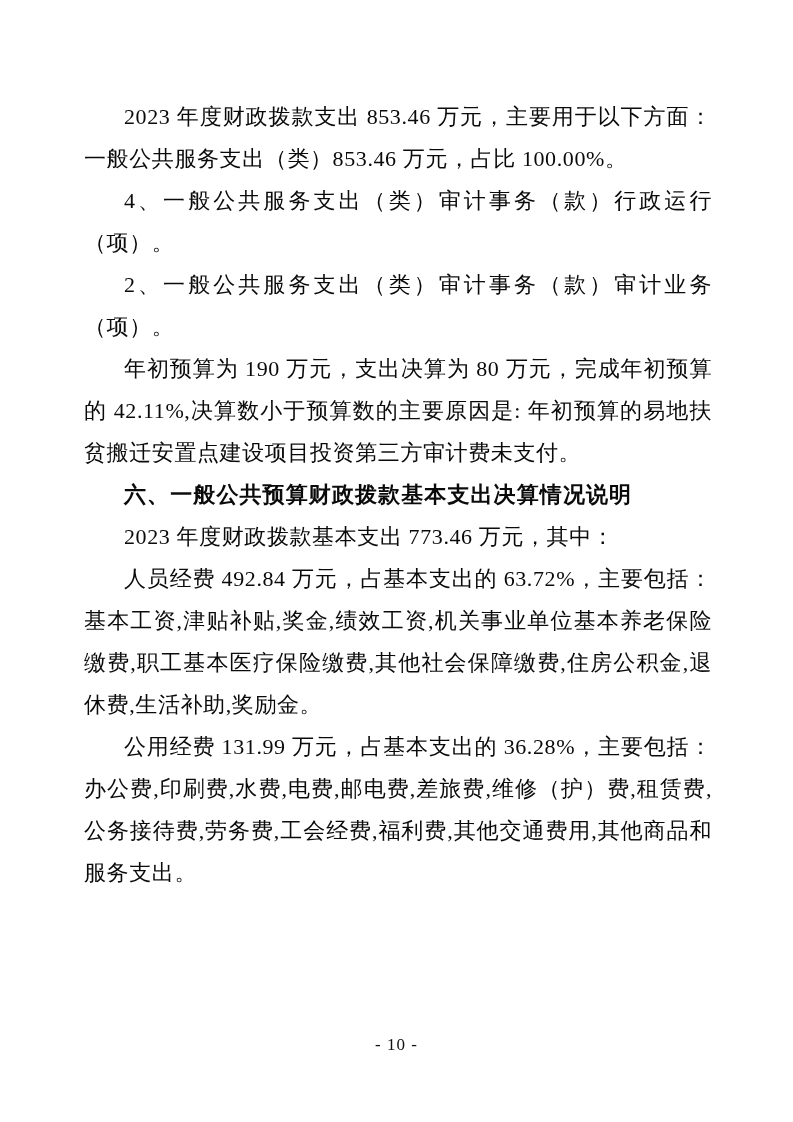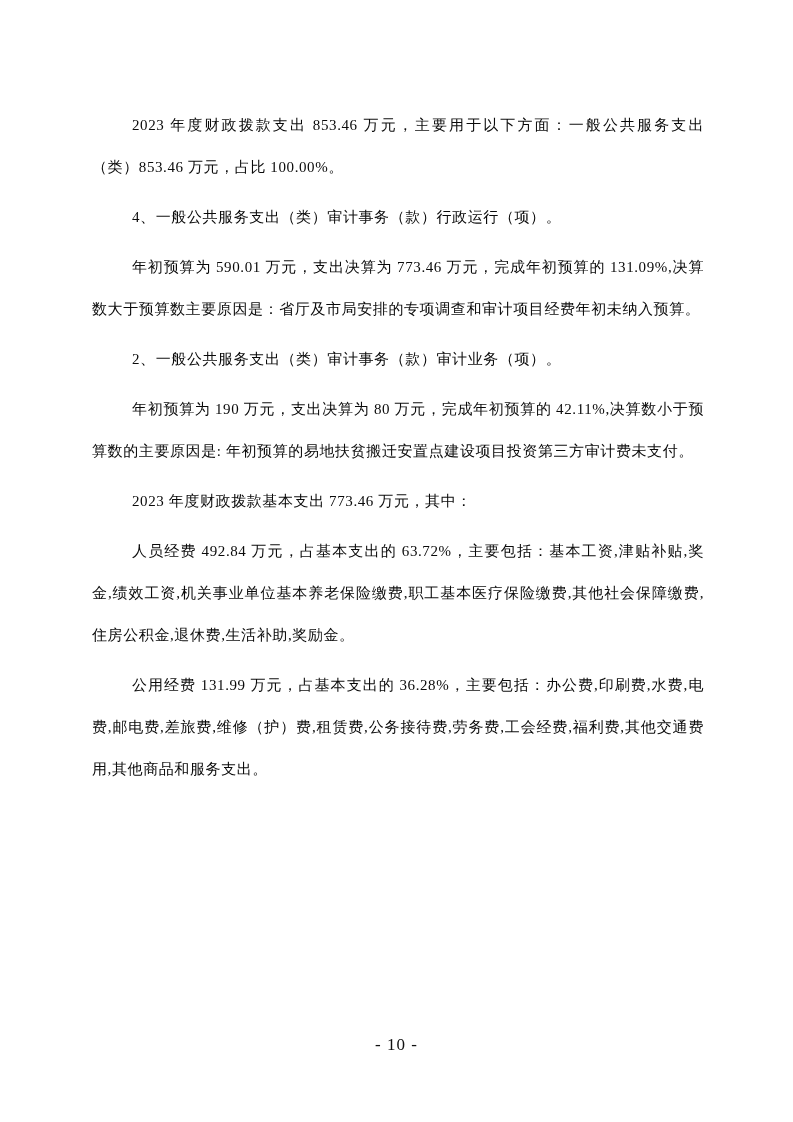--- a/index.html
+++ b/index.html
@@ -17,22 +17,22 @@
     font-family: "Liberation Serif", "DejaVu Serif", serif;
     color: #0a0a0a;
   }
   .content {
     position: absolute;
     left: 84px;
     top: 96px;
     width: 628px;
   }
   p {
-    margin: 8px;
-    font-size: 15px;
+    margin: 0;
+    font-size: 22px;
     line-height: 42px;
     text-align: justify;
     text-justify: inter-ideograph;
     letter-spacing: 0.6px;
     word-break: break-all;
   }
   p.body {
     text-indent: 40px;
   }
   p.heading {
@@ -51,21 +51,21 @@
     color: #111;
   }
 </style>
 </head>
 <body>
 
 <div class="page">
   <div class="content">
     <p class="body">2023 年度财政拨款支出 853.46 万元，主要用于以下方面：一般公共服务支出（类）853.46 万元，占比 100.00%。</p>
     <p class="body">4、一般公共服务支出（类）审计事务（款）行政运行（项）。</p>
-    <p class="body">年初预算为 590.01 万元，支出决算为 773.46 万元，完成年初预算的 131.09%,决算数大于预算数主要原因是：省厅及市局安排的专项调查和审计项目经费年初未纳入预算。</p>
     <p class="body">2、一般公共服务支出（类）审计事务（款）审计业务（项）。</p>
     <p class="body">年初预算为 190 万元，支出决算为 80 万元，完成年初预算的 42.11%,决算数小于预算数的主要原因是: 年初预算的易地扶贫搬迁安置点建设项目投资第三方审计费未支付。</p>
+    <p class="heading">六、一般公共预算财政拨款基本支出决算情况说明</p>
     <p class="body">2023 年度财政拨款基本支出 773.46 万元，其中：</p>
     <p class="body">人员经费 492.84 万元，占基本支出的 63.72%，主要包括：基本工资,津贴补贴,奖金,绩效工资,机关事业单位基本养老保险缴费,职工基本医疗保险缴费,其他社会保障缴费,住房公积金,退休费,生活补助,奖励金。</p>
     <p class="body">公用经费 131.99 万元，占基本支出的 36.28%，主要包括：办公费,印刷费,水费,电费,邮电费,差旅费,维修（护）费,租赁费,公务接待费,劳务费,工会经费,福利费,其他交通费用,其他商品和服务支出。</p>
   </div>
   <div class="pagenum">- 10 -</div>
 </div>
 
 </body></html>

